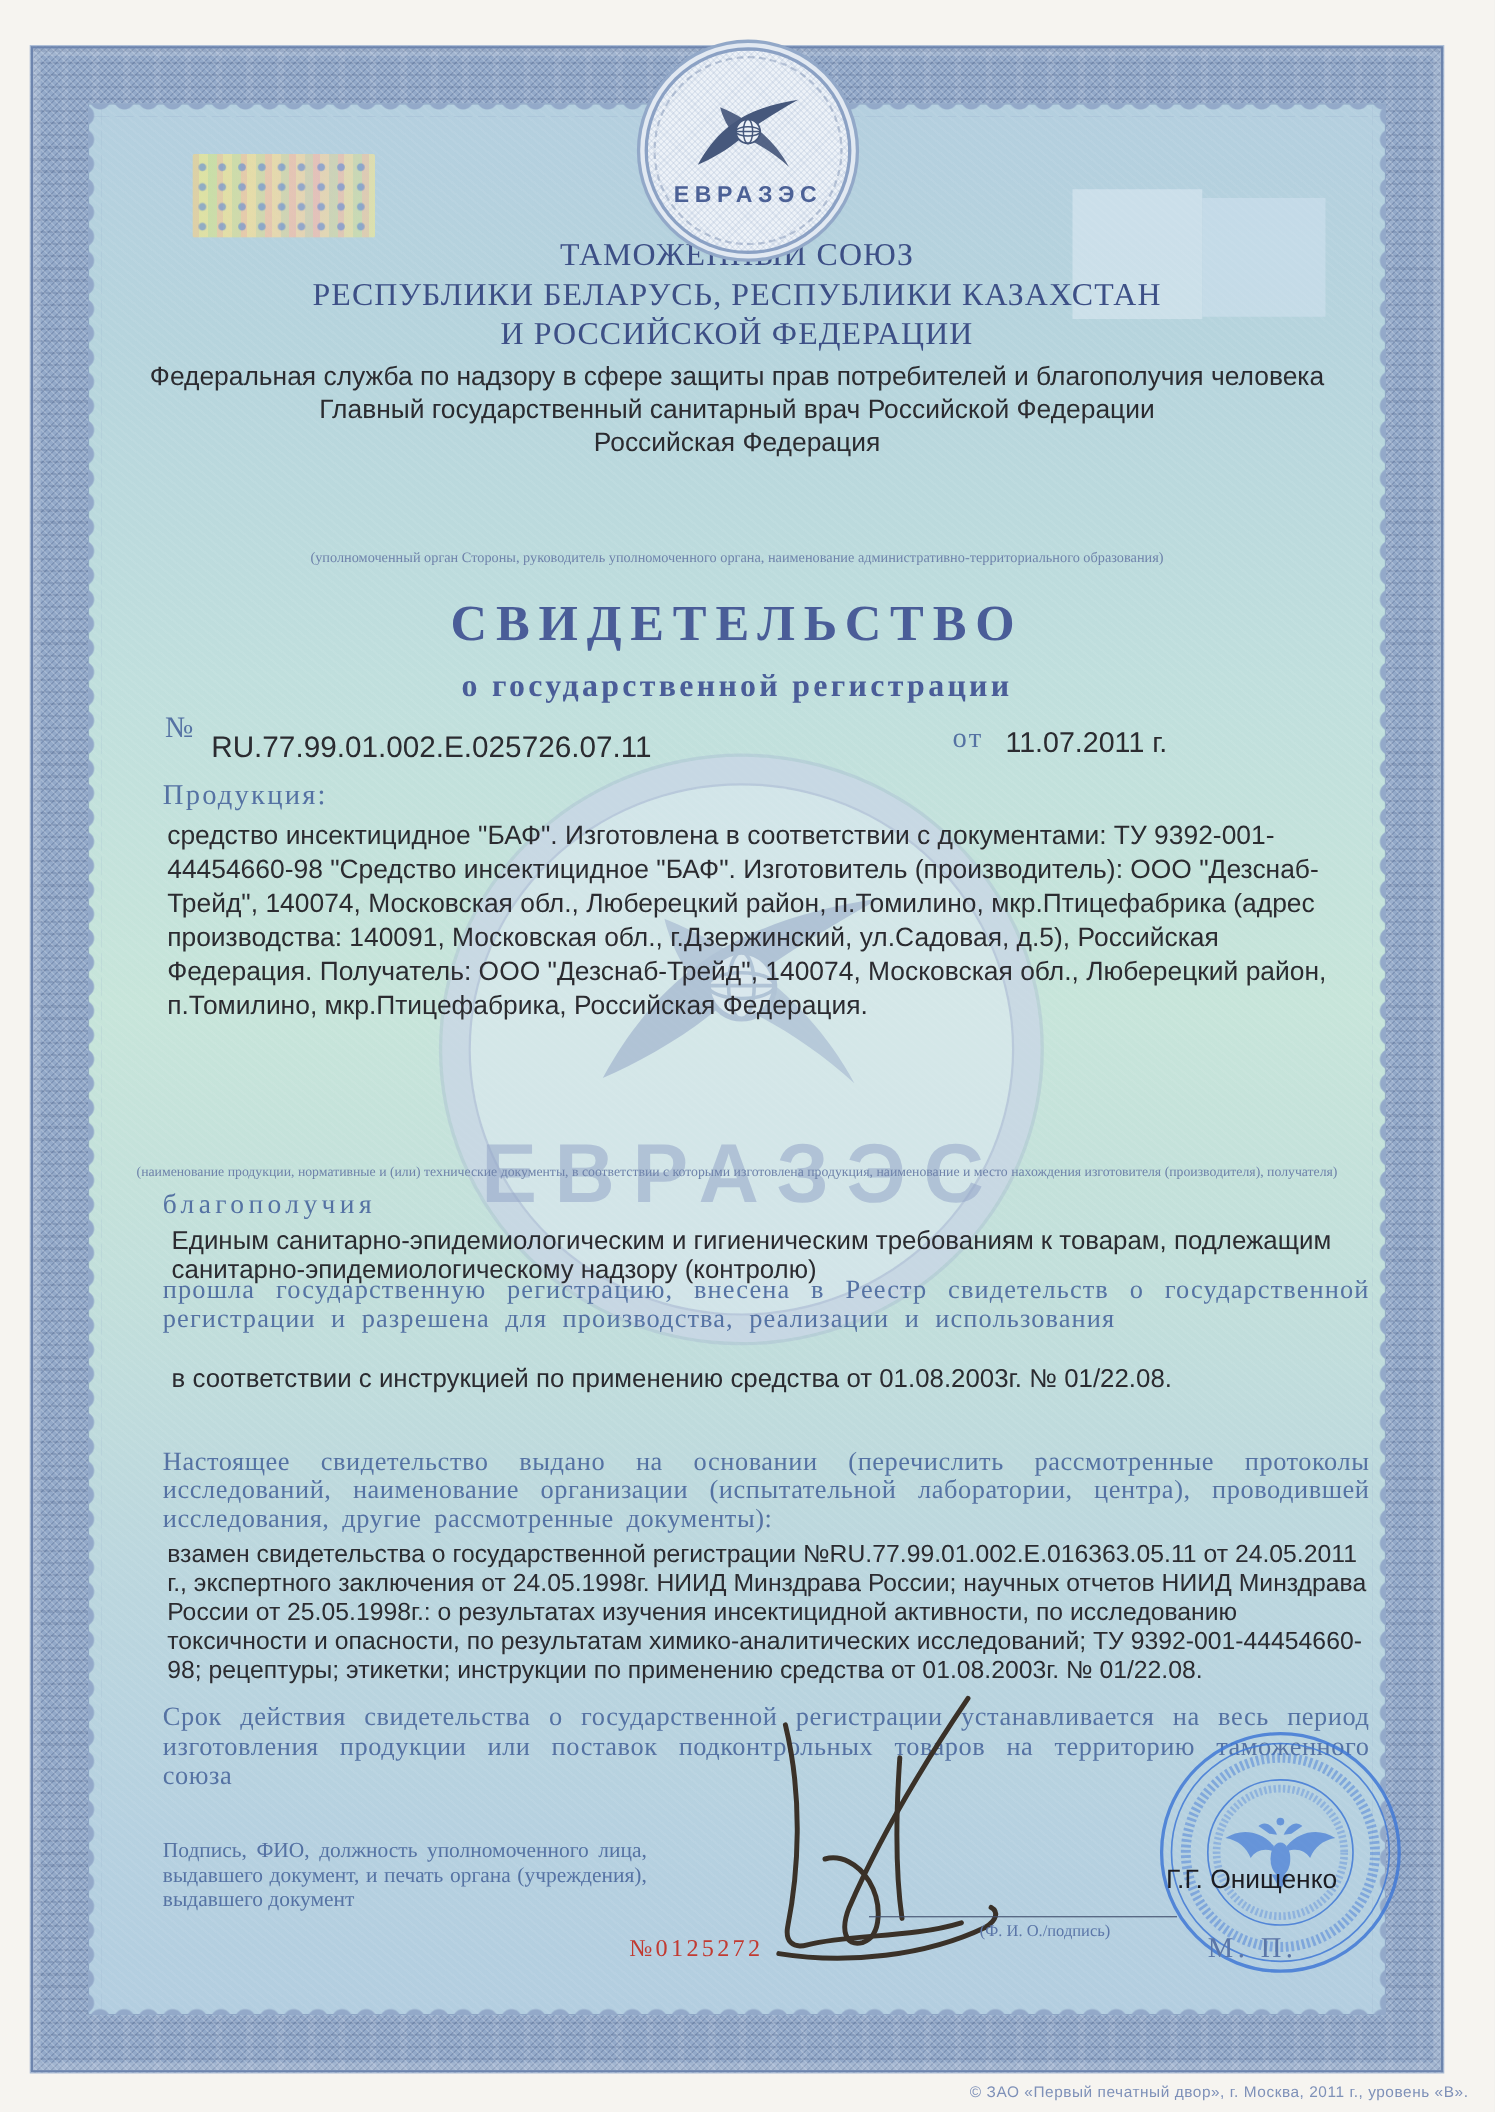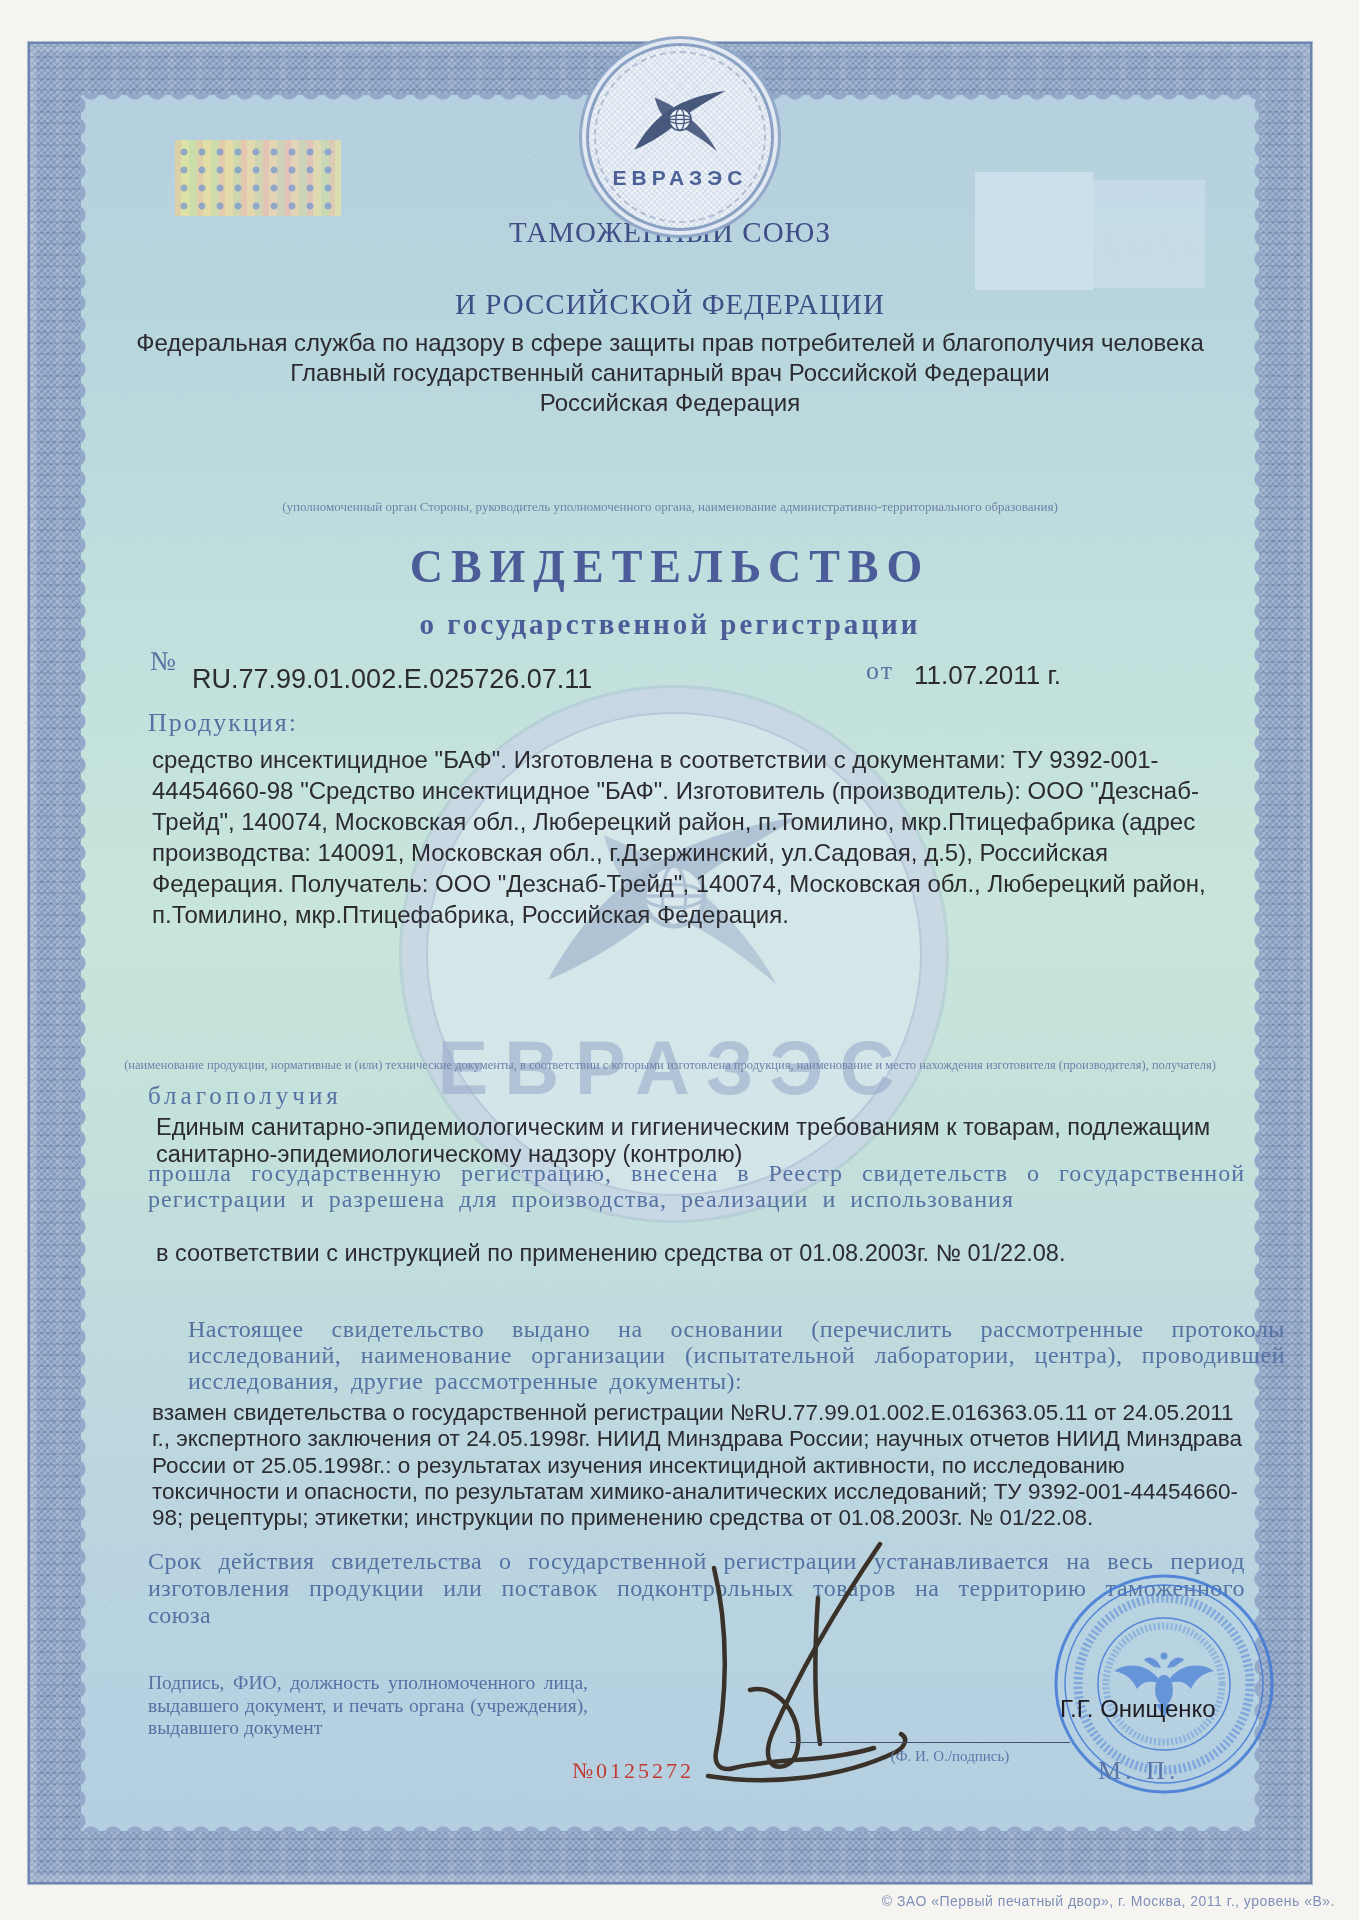--- a/index.html
+++ b/index.html
@@ -150,20 +150,21 @@
         <circle cx="60" cy="42" r="13" fill="#edf2f8" stroke="#46587c" stroke-width="2"></circle>
         <ellipse cx="60" cy="42" rx="13" ry="5" fill="none" stroke="#46587c" stroke-width="1.6"></ellipse>
         <ellipse cx="60" cy="42" rx="5" ry="13" fill="none" stroke="#46587c" stroke-width="1.6"></ellipse>
         <line x1="47" y1="42" x2="73" y2="42" stroke="#46587c" stroke-width="1.6"></line>
       </svg>
     </span>
     <div class="badge-text">ЕВРАЗЭС</div>
   </div>
 
   <div class="t ctr ser hdr dkblue" style="top:216px">ТАМОЖЕННЫЙ СОЮЗ</div>
+  <div class="t ctr ser hdr dkblue" style="top:252px">РЕСПУБЛИКИ БЕЛАРУСЬ, РЕСПУБЛИКИ КАЗАХСТАН</div>
   <div class="t ctr ser hdr dkblue" style="top:288px">И РОССИЙСКОЙ ФЕДЕРАЦИИ</div>
 
   <div class="t ctr san auth ink" style="top:329px">Федеральная служба по надзору в сфере защиты прав потребителей и благополучия человека</div>
   <div class="t ctr san auth ink" style="top:359px">Главный государственный санитарный врач Российской Федерации</div>
   <div class="t ctr san auth ink" style="top:389px">Российская Федерация</div>
 
   <div class="t ctr ser note" style="top:499px">(уполномоченный орган Стороны, руководитель уполномоченного органа, наименование административно-территориального образования)</div>
 
   <div class="t ctr ser title-main" style="top:540px">СВИДЕТЕЛЬСТВО</div>
   <div class="t ctr ser title-sub" style="top:608px">о государственной регистрации</div>
@@ -176,21 +177,21 @@
   <div class="t ser blue" style="left:148px; top:708px; font-size:26px; letter-spacing:2px;">Продукция:</div>
   <div class="t san ink" style="left:152px; top:744px; width:1093px; font-size:24px; line-height:31px;">средство инсектицидное "БАФ". Изготовлена в соответствии с документами: ТУ 9392-001-44454660-98 "Средство инсектицидное "БАФ". Изготовитель (производитель): ООО "Дезснаб-Трейд", 140074, Московская обл., Люберецкий район, п.Томилино, мкр.Птицефабрика (адрес производства: 140091, Московская обл., г.Дзержинский, ул.Садовая, д.5), Российская Федерация.  Получатель: ООО "Дезснаб-Трейд", 140074, Московская обл., Люберецкий район, п.Томилино, мкр.Птицефабрика, Российская Федерация.</div>
   <div class="t ctr ser" style="top:1058px; font-size:12.5px; color:#6e82aa;">(наименование продукции, нормативные и (или) технические документы, в соответствии с которыми изготовлена продукция, наименование и место нахождения изготовителя (производителя), получателя)</div>
 
   <div class="t ser blue" style="left:148px; top:1082px; font-size:25px; letter-spacing:4px;">благополучия</div>
   <div class="t san ink" style="left:156px; top:1114px; width:1080px; font-size:23.5px; line-height:27px;">Единым санитарно-эпидемиологическим и гигиеническим требованиям к товарам, подлежащим санитарно-эпидемиологическому надзору (контролю)</div>
 
   <div class="t ser blue just" style="left:148px; top:1160px; width:1097px; font-size:24px; line-height:26px; word-spacing:7px; letter-spacing:1px;">прошла государственную регистрацию, внесена в Реестр свидетельств о государственной регистрации и разрешена для производства, реализации и использования</div>
   <div class="t san ink" style="left:156px; top:1240px; font-size:23.5px;">в соответствии с инструкцией по применению средства от 01.08.2003г. № 01/22.08.</div>
 
-  <div class="t ser blue just" style="left:148px; top:1316px; width:1097px; font-size:24px; line-height:26px; word-spacing:5px; letter-spacing:.5px;margin-left:40px;">Настоящее свидетельство выдано на основании (перечислить рассмотренные протоколы исследований, наименование организации (испытательной лаборатории, центра), проводившей исследования, другие рассмотренные документы):</div>
+  <div class="t ser blue just" style="left:148px; top:1316px; width:1097px; font-size:24px; line-height:26px; word-spacing:5px; letter-spacing:.5px;">Настоящее свидетельство выдано на основании (перечислить рассмотренные протоколы исследований, наименование организации (испытательной лаборатории, центра), проводившей исследования, другие рассмотренные документы):</div>
   <div class="t san ink" style="left:152px; top:1400px; width:1093px; font-size:22.5px; line-height:26.3px;">взамен свидетельства о государственной регистрации №RU.77.99.01.002.Е.016363.05.11 от 24.05.2011 г., экспертного заключения от 24.05.1998г. НИИД Минздрава России; научных отчетов НИИД Минздрава России от 25.05.1998г.: о результатах изучения инсектицидной активности, по исследованию токсичности и опасности, по результатам химико-аналитических исследований; ТУ 9392-001-44454660-98; рецептуры; этикетки; инструкции по применению средства от 01.08.2003г. № 01/22.08.</div>
 
   <div class="t ser blue just" style="left:148px; top:1548px; width:1097px; font-size:24px; line-height:27px; word-spacing:6px; letter-spacing:.5px;">Срок действия свидетельства о государственной регистрации устанавливается на весь период изготовления продукции или поставок подконтрольных товаров на территорию таможенного союза</div>
 
   <div class="t ser blue just sig-note" style="left:148px; top:1672px; width:440px;">Подпись, ФИО, должность уполномоченного лица, выдавшего документ, и печать органа (учреждения), выдавшего документ</div>
 
   <div class="t" style="left:678px; top:1538px; z-index:4;">
     <svg width="240" height="250" viewBox="0 0 240 250">
       <g fill="none" stroke="#3a3128" stroke-width="4.5" stroke-linecap="round">
         <path d="M202,6 C160,68 122,132 94,196 C86,216 90,232 106,228 C124,222 124,192 112,172 C102,156 86,148 72,152"></path>

